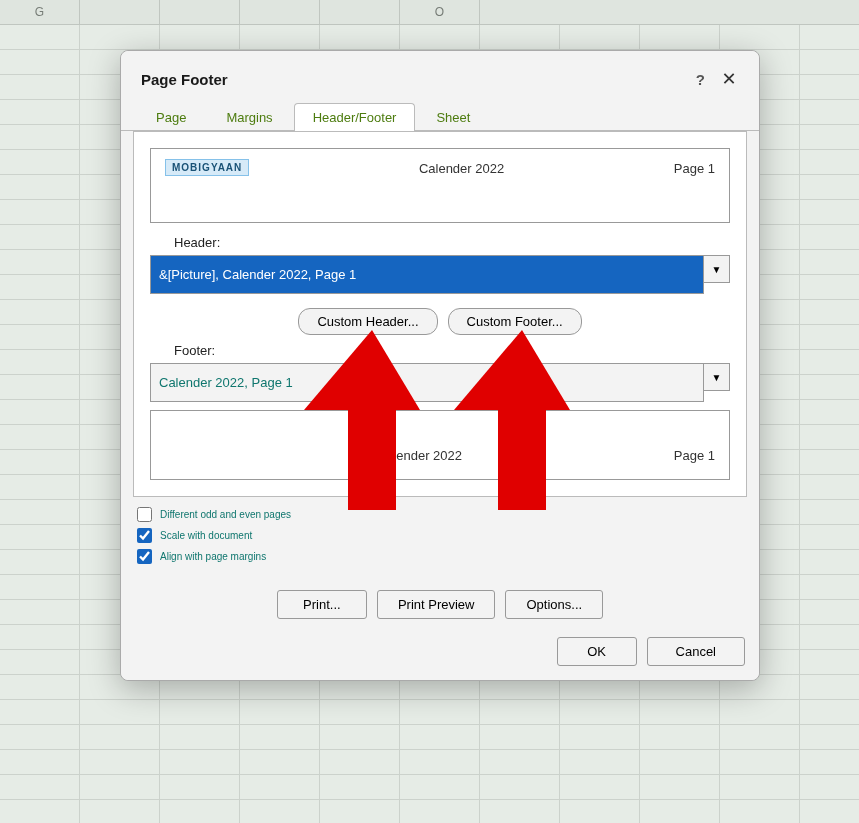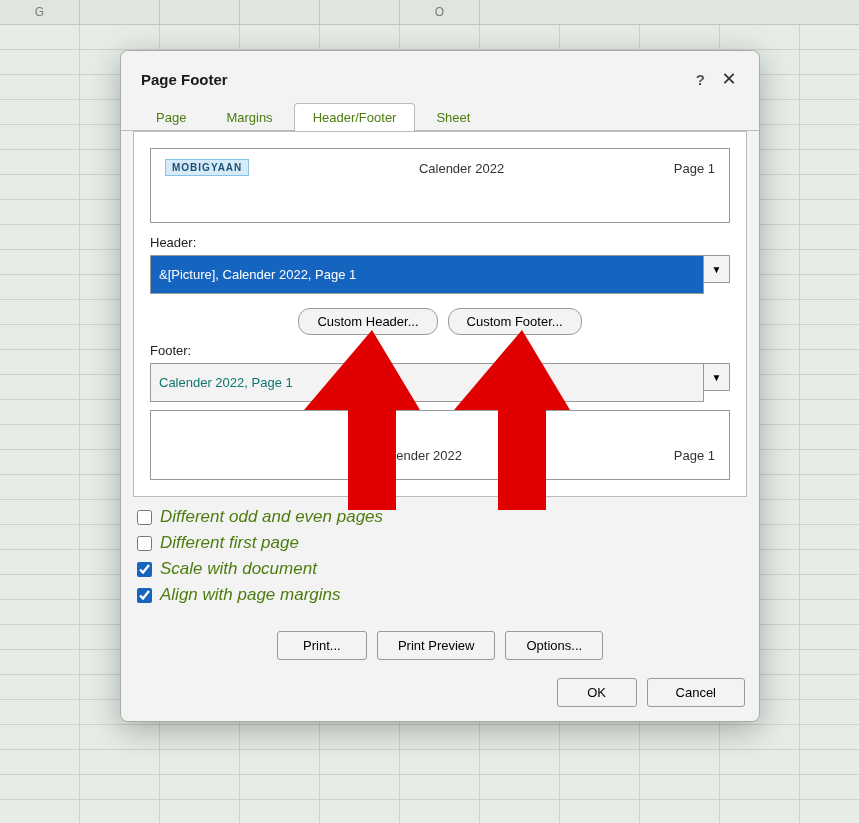--- a/index.html
+++ b/index.html
@@ -208,20 +208,21 @@
       color: #333;
       padding-top: 2px;
     }
 
     
     .section-label {
       font-size: 13px;
       color: #222;
       margin-bottom: 5px;
       margin-top: 8px;
+      margin-left: 24px;
     }
 
     .dropdown-selected {
       flex: 1;
       height: 39px;
       border: 1px solid #999;
       background: #1565c0;
       color: #fff;
       padding: 4px 30px 4px 8px;
       font-size: 13px;
@@ -295,24 +296,23 @@
     }
 
     .checkbox-row input[type="checkbox"] {
       width: 15px;
       height: 15px;
       cursor: pointer;
       accent-color: #1565c0;
     }
 
     .checkbox-label {
-      font-size: 17px;
-      color: #4d7c0f;
-      cursor: pointer;
-      font-style: italic;
+      font-size: 10px;
+      color: #0f766e;
+      cursor: pointer;
     }
 
     
     .bottom-btn-row {
       display: flex;
       justify-content: center;
       gap: 10px;
       padding: 12px 16px 10px 16px;
       background: #f3f3f3;
     }
@@ -452,24 +452,20 @@
     </div>
 
   </div>
 
   <div class="checkbox-section">
     <div class="checkbox-row">
       <input type="checkbox" id="odd_even" style="">
       <label class="checkbox-label" for="odd_even">Different odd and even pages</label>
     </div>
     <div class="checkbox-row">
-      <input type="checkbox" id="first_page" style="">
-      <label class="checkbox-label" for="first_page">Different first page</label>
-    </div>
-    <div class="checkbox-row">
       <input type="checkbox" id="scale" checked="" style="">
       <label class="checkbox-label" for="scale">Scale with document</label>
     </div>
     <div class="checkbox-row">
       <input type="checkbox" id="align" checked="" style="">
       <label class="checkbox-label" for="align"><span>Align with page margins</span></label>
     </div>
   </div>
 
   <div class="bottom-btn-row">

